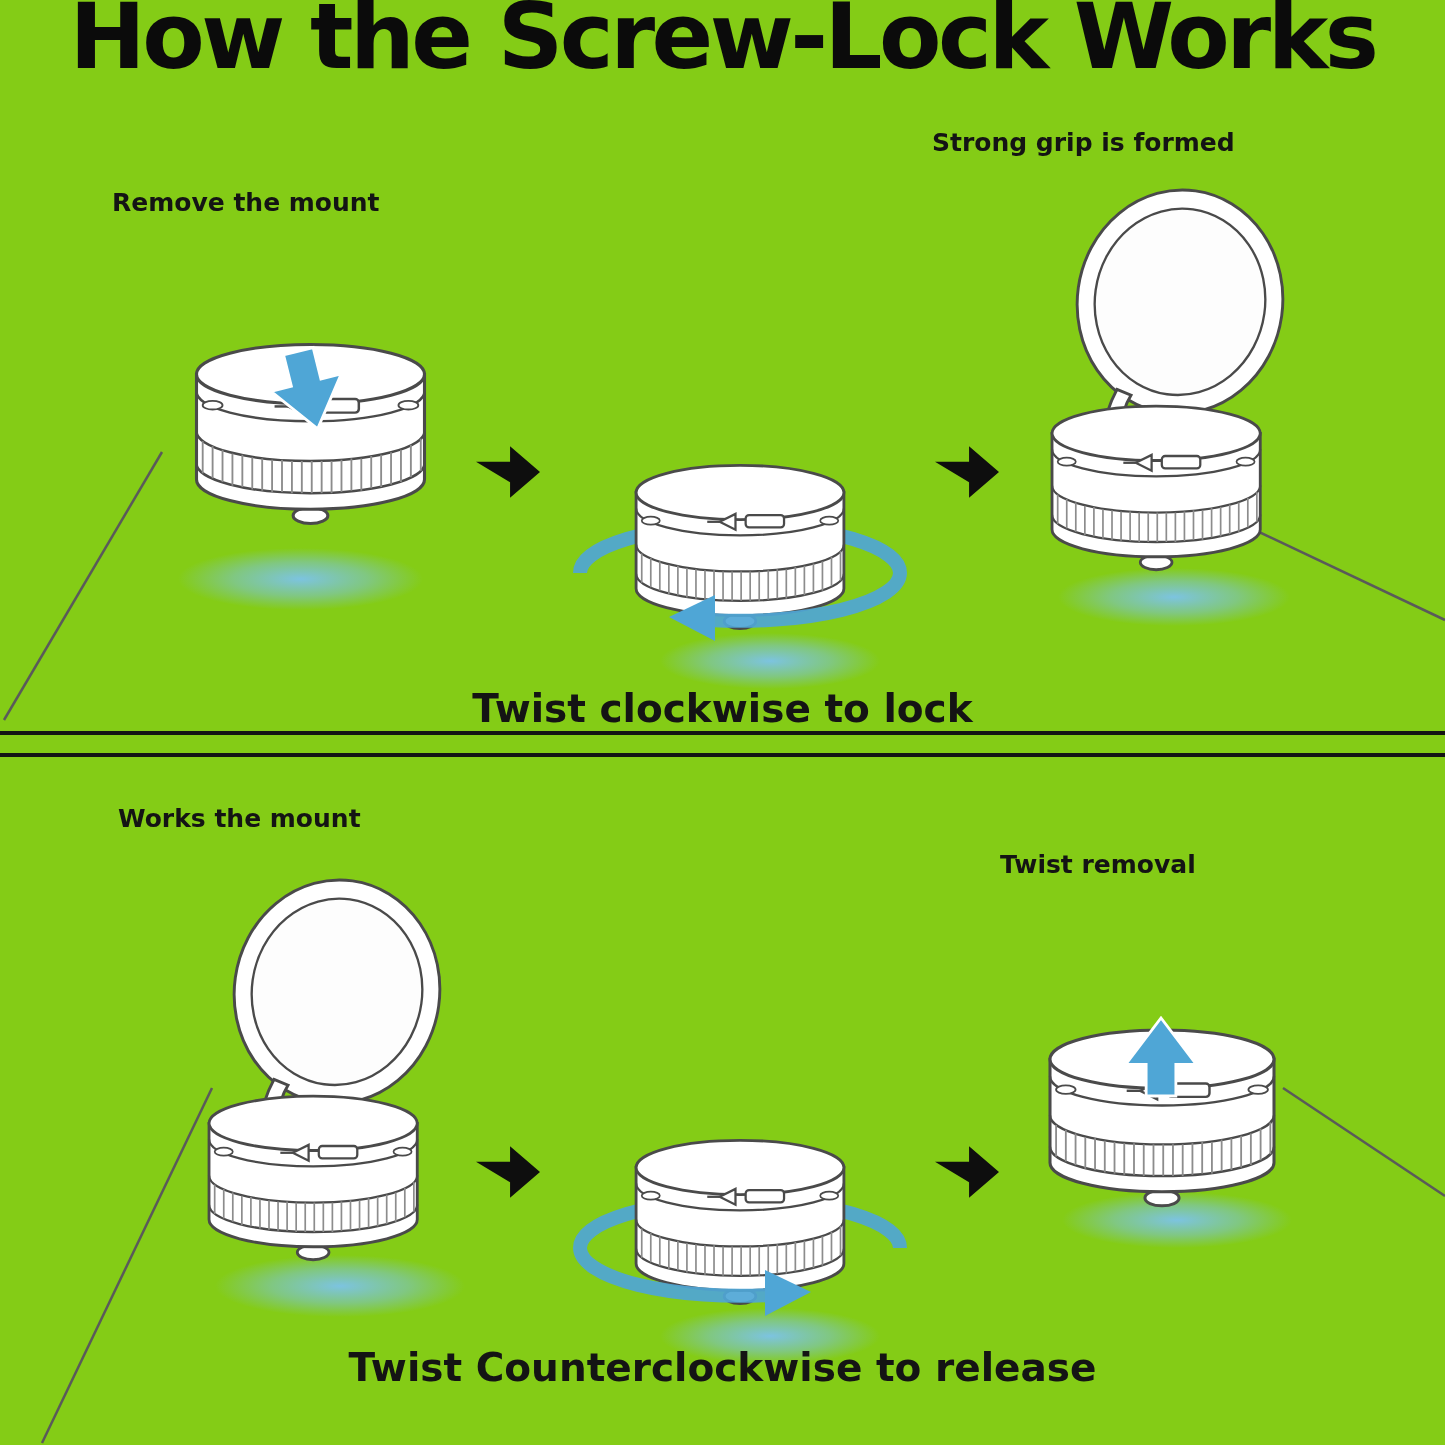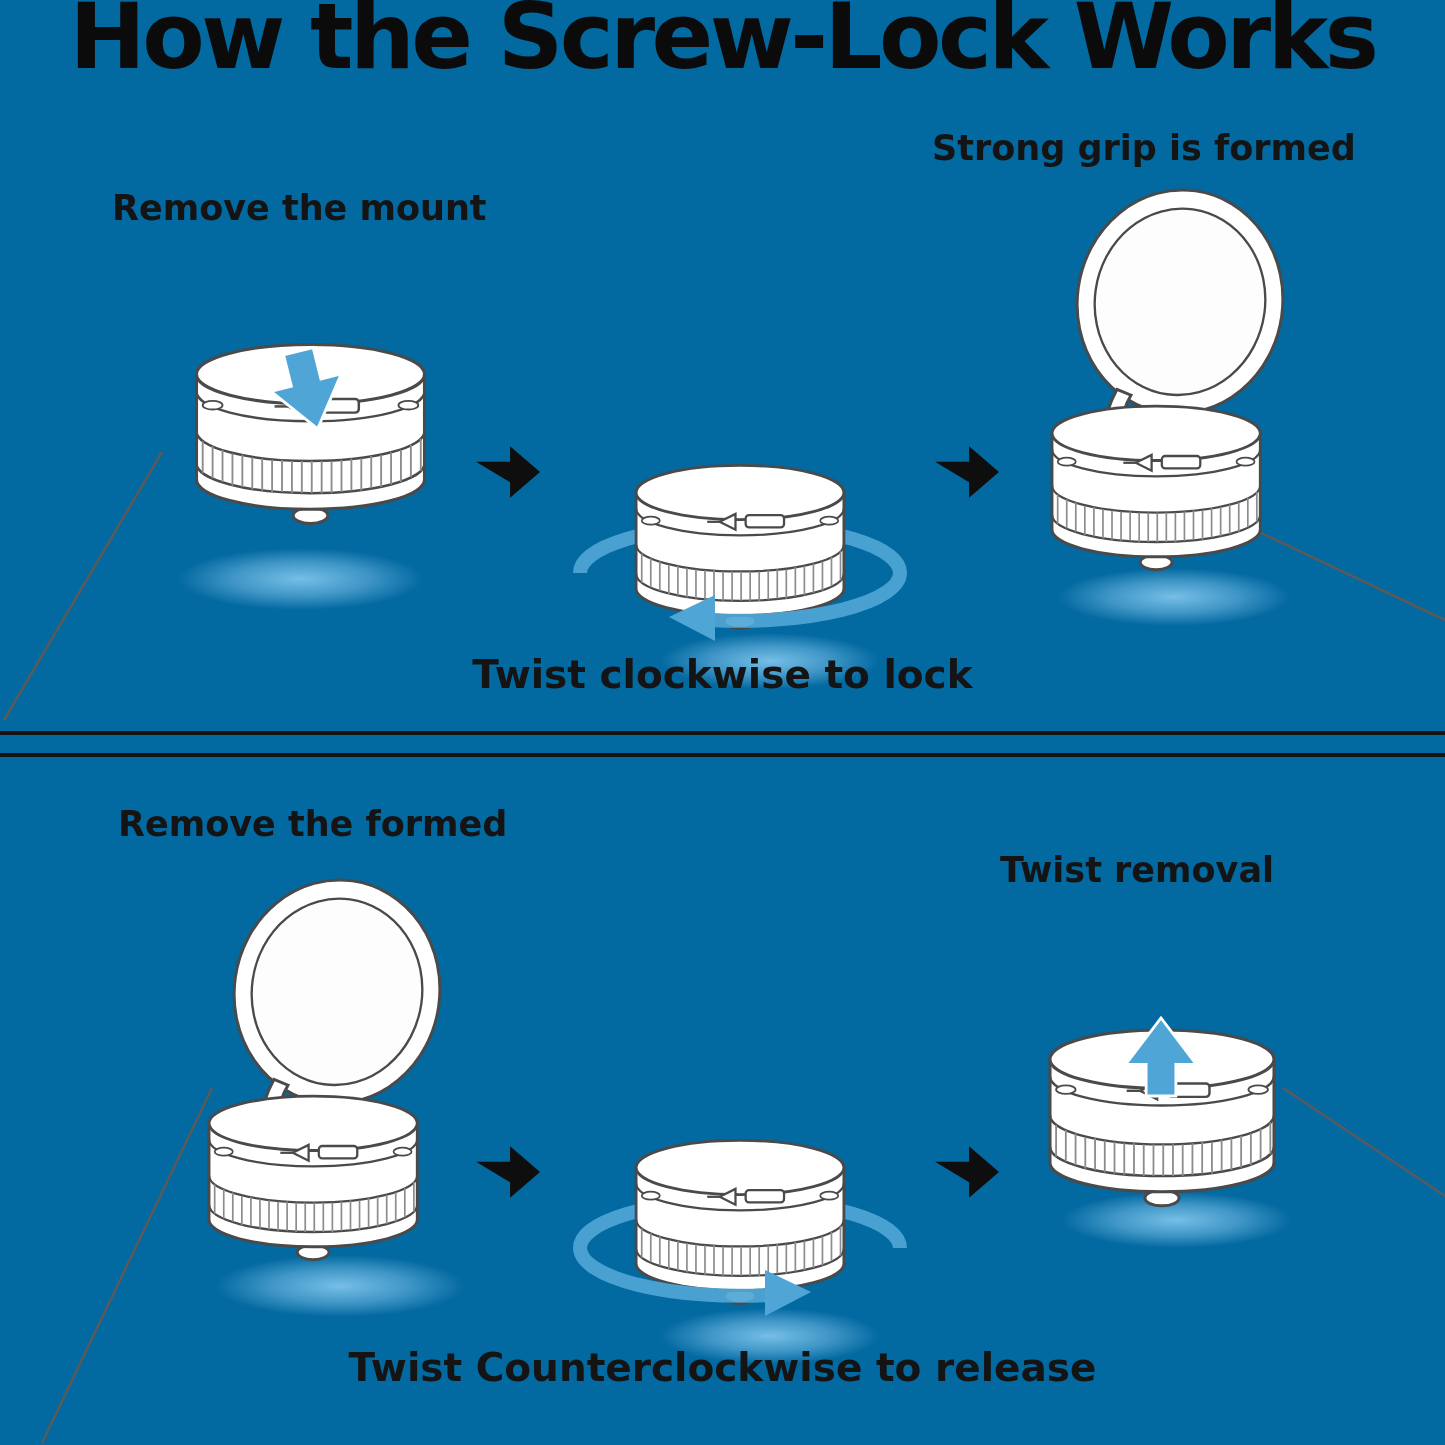--- a/index.html
+++ b/index.html
@@ -1,24 +1,24 @@
 <!DOCTYPE html>
 <html><head>
 <meta charset="utf-8">
 <style>
   *{margin:0;padding:0;box-sizing:border-box}
   html,body{background:#ffffff}
   body{width:1445px;height:1445px;font-family:"DejaVu Sans","Liberation Sans",sans-serif;color:#0c0c0c}
-  .page{position:relative;width:1445px;height:1445px;overflow:hidden;background:#0369a1}
+  .page{position:relative;width:1445px;height:1445px;overflow:hidden;background:#84cc16}
   .title{position:absolute;top:-12px;left:0;width:100%;text-align:center;font-weight:800;font-size:91px;letter-spacing:-3.5px;line-height:1.08;color:#0b0b0b;white-space:nowrap}
   .panel{position:absolute;left:0;width:1445px}
   .panel.top{top:100px;height:631px}
   .panel.bottom{top:760px;height:685px}
   .divider{position:absolute;top:731px;left:0;width:1445px;height:26px;border-top:4px solid #141414;border-bottom:4px solid #141414}
-  .lbl{position:absolute;font-weight:700;font-size:35px;color:#141414;white-space:nowrap}
+  .lbl{position:absolute;font-weight:700;font-size:25px;color:#141414;white-space:nowrap}
   .caption{position:absolute;left:0;width:100%;text-align:center;font-weight:700;font-size:39px;color:#141414}
   .glow{position:absolute;border-radius:50%;background:radial-gradient(closest-side,rgba(124,195,235,.95),rgba(124,195,235,.5) 55%,rgba(124,195,235,0))}
   .floor{position:absolute;left:0;top:0;width:100%;height:100%}
   .abs{position:absolute}
   svg{display:block}
 </style>
 </head>
 <body>
 
 <div class="page">
@@ -120,32 +120,32 @@
     </div>
 
     <svg class="abs" style="left:935px;top:342px" viewBox="0 0 62 58" width="64" height="60">
         <use href="#arrowR"></use>
       </svg>
 
     <svg class="abs" style="left:1005px;top:85px" viewBox="0 0 270 340" width="315" height="397">
         <use href="#mring"></use>
       </svg>
 
-    <div class="caption" style="top:552px">Twist clockwise to lock</div>
+    <div class="caption" style="top:586px">Twist clockwise to lock</div>
   </section>
 
   <div class="divider"></div>
 
   <section class="panel bottom">
     <svg class="floor" viewBox="0 0 1445 685">
       <line x1="212" y1="328" x2="42" y2="683" stroke="#5a5a5a" stroke-width="2.5"></line>
       <line x1="1283" y1="328" x2="1445" y2="436" stroke="#5a5a5a" stroke-width="2.5"></line>
     </svg>
 
-    <div class="lbl" style="left:118px;top:44px">Remove the formed</div>
+    <div class="lbl" style="left:118px;top:44px">Works the mount</div>
     <div class="lbl" style="left:1000px;top:90px">Twist removal</div>
 
     <div class="glow" style="left:215px;top:495px;width:250px;height:62px"></div>
     <div class="glow" style="left:660px;top:548px;width:220px;height:56px"></div>
     <div class="glow" style="left:1062px;top:432px;width:230px;height:56px"></div>
 
     <svg class="abs" style="left:162px;top:115px" viewBox="0 0 270 340" width="315" height="397">
         <use href="#mring"></use>
       </svg>
 

